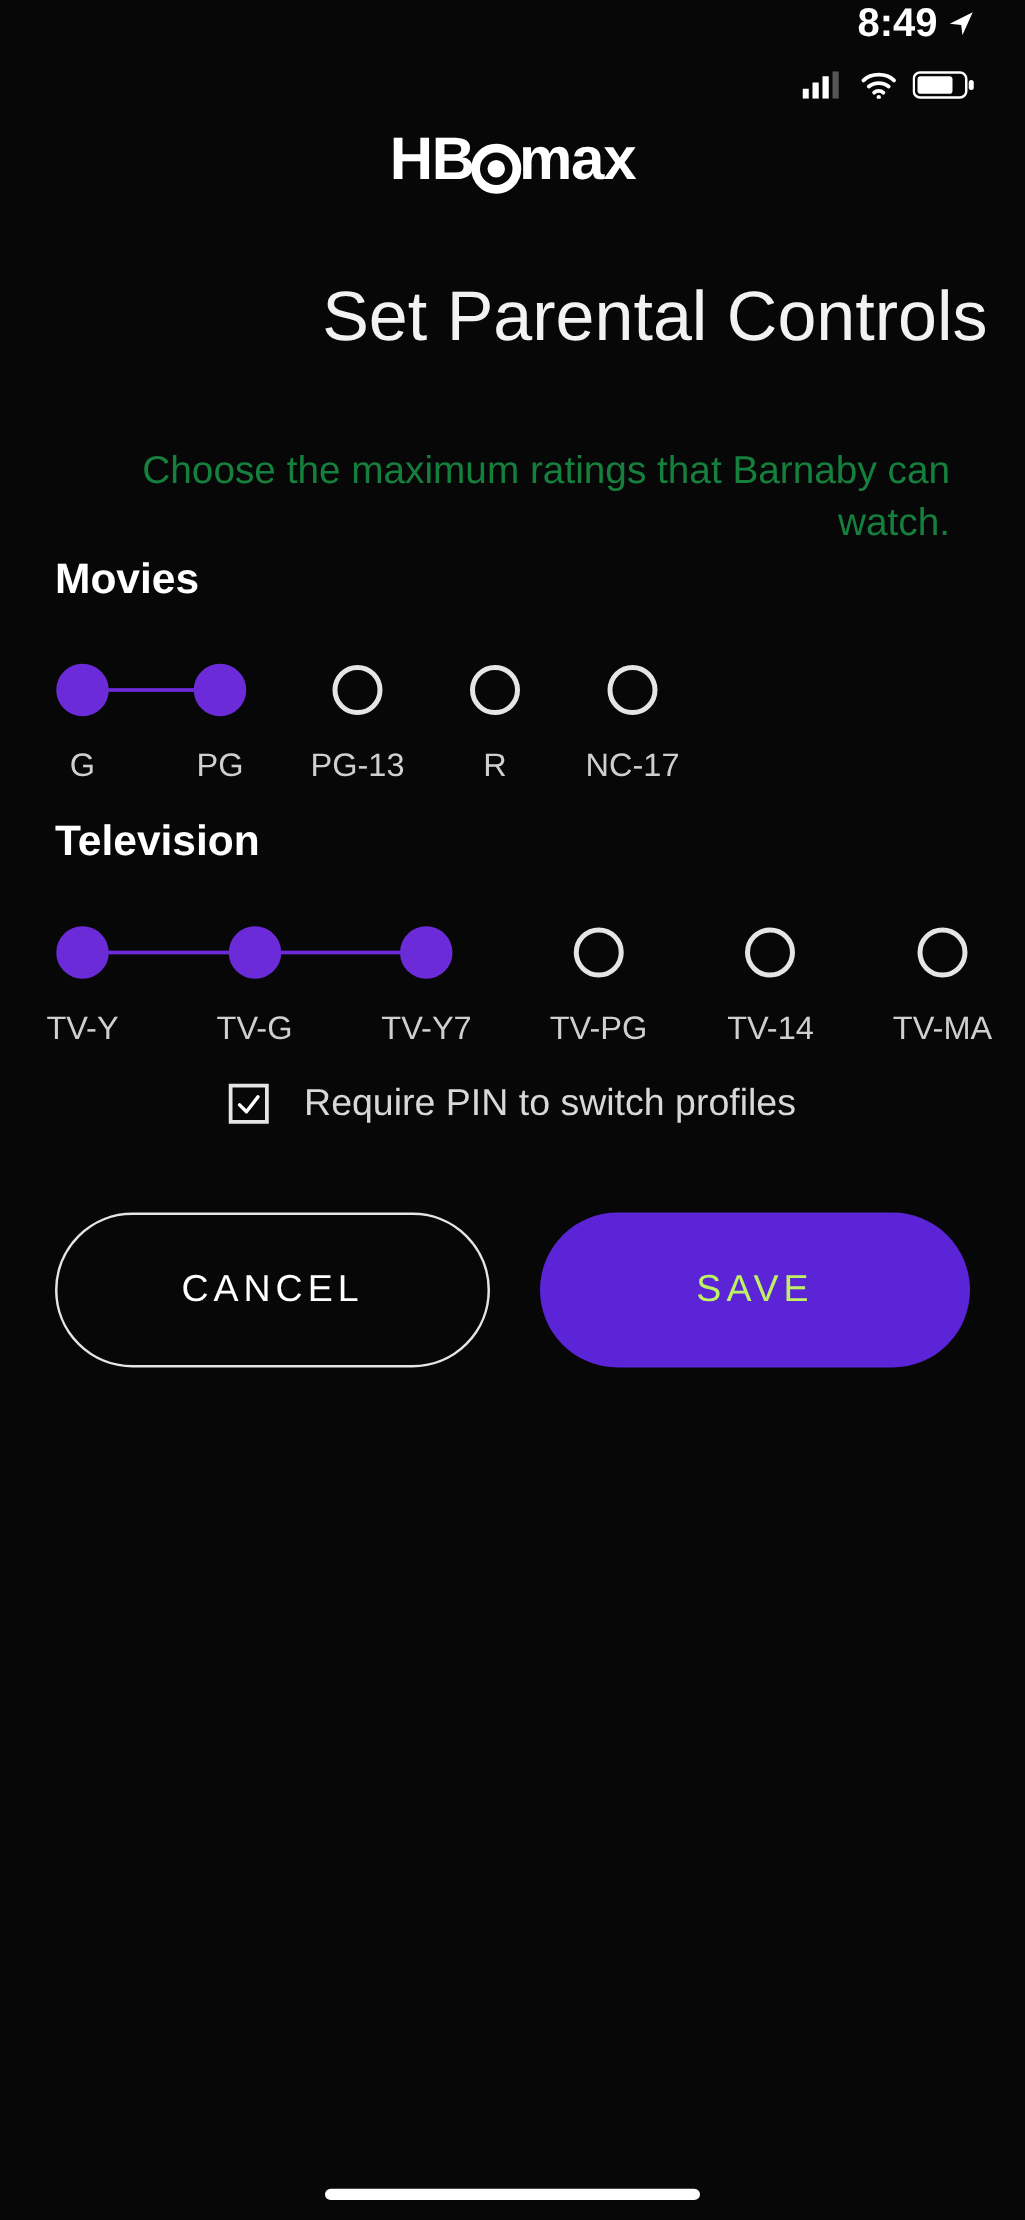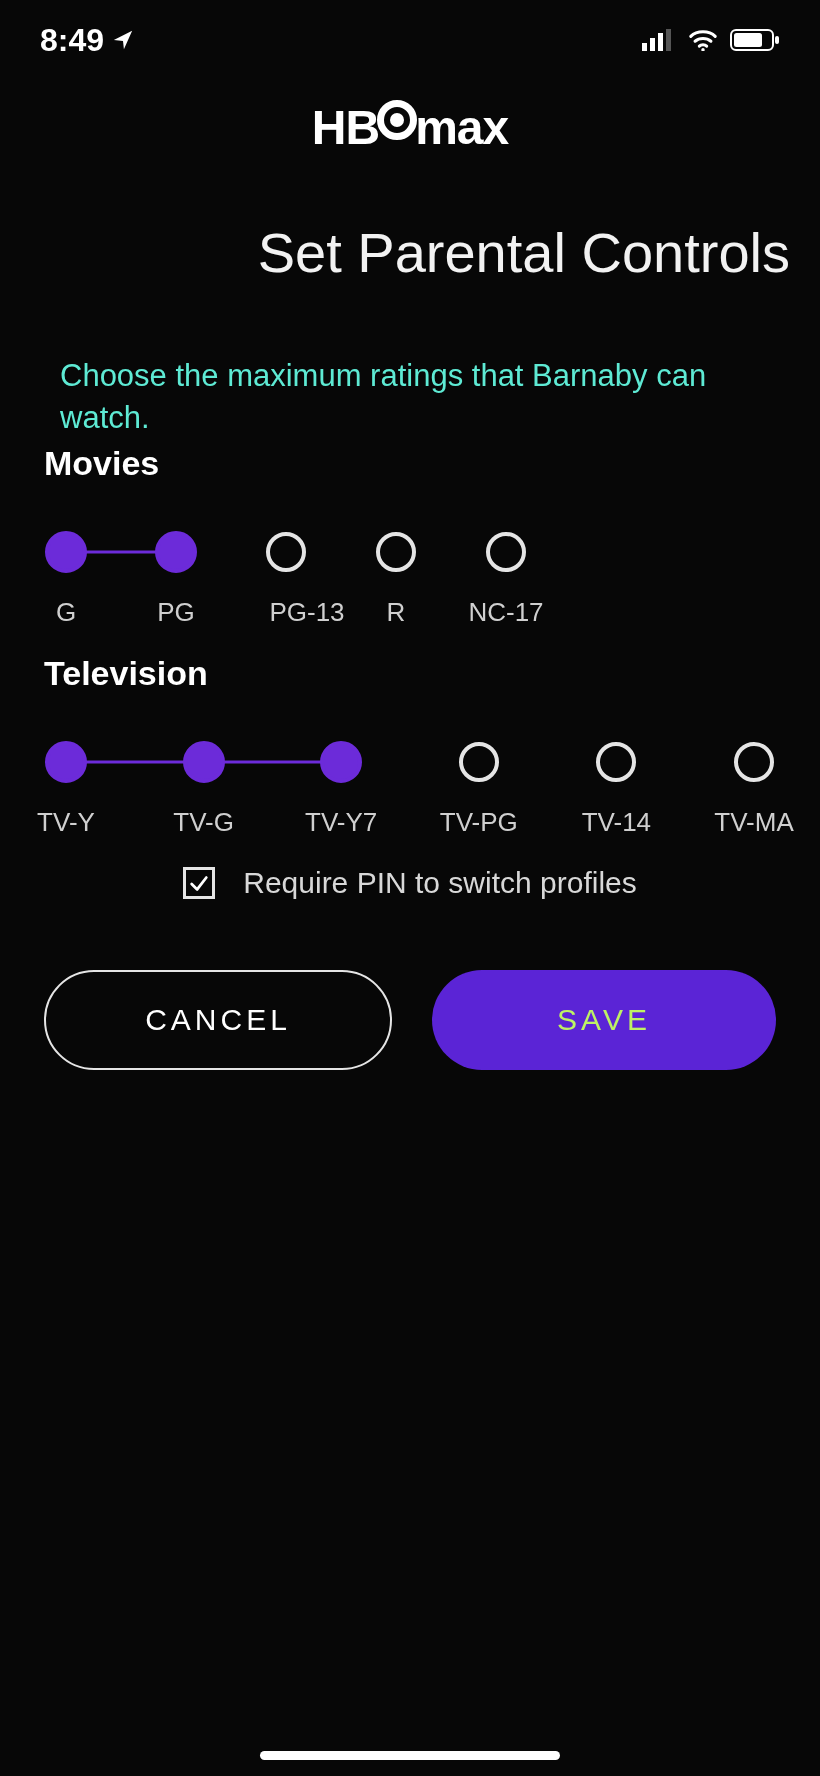--- a/index.html
+++ b/index.html
@@ -1,36 +1,36 @@
 <!DOCTYPE html>
 <html><head>
   <meta charset="utf-8">
   <style>
     * { margin:0; padding:0; box-sizing:border-box; font-family: -apple-system, "Helvetica Neue", Helvetica, Arial, sans-serif; }
     html, body { background:#070707; color:#fff; width:820px; height:1776px; overflow:hidden; position:relative; }
 
     
-    .status-bar { position:absolute; top:0; left:0; right:0; height:80px; padding:0 40px; display:flex; align-items:center; justify-content:space-between; font-size:32px; font-weight:600; }
+    .status-bar { position:absolute; top:0; left:0; right:0; height:80px; padding:0 40px; display:flex; align-items:flex-end; justify-content:space-between; font-size:32px; font-weight:600;flex-direction:column; }
     .sb-left { display:flex; align-items:center; gap:8px; }
     .sb-right { display:flex; align-items:center; gap:12px; }
     .location-icon svg, .signal-icon svg, .wifi-icon svg, .battery-icon svg { display:block; }
 
     
     .logo-wrap { position:absolute; top:100px; left:0; right:0; display:flex; justify-content:center; }
-    .logo { font-size:48px; font-weight:800; letter-spacing:0.5px; display:flex; align-items:flex-start; }
+    .logo { font-size:48px; font-weight:800; letter-spacing:0.5px; display:flex; align-items:flex-end; }
     .logo .hbo { font-family: Arial, sans-serif; font-weight:900; letter-spacing:-1px; }
     .logo .o-logo { display:inline-block; width:40px; height:40px; border:7px solid #fff; border-radius:50%; position:relative; margin:0 -2px; }
     .logo .o-logo::after { content:""; position:absolute; top:50%; left:50%; width:14px; height:14px; background:#fff; border-radius:50%; transform:translate(-50%, -50%); }
     .logo .max { font-weight:600; letter-spacing:-1px; }
 
     
     .page-title { position:absolute; top:220px; left:0; right:0; text-align:right; font-size:56px; font-weight:500; color:#f2f2f2; padding:0 30px; }
 
     
-    .page-subtitle { position:absolute; top:355px; left:0; right:0; text-align:left; font-size:31px; font-weight:400; color:#5eead4; padding:0 60px; line-height:1.35; }
+    .page-subtitle { position:absolute; top:355px; left:0; right:0; text-align:right; font-size:31px; font-weight:400; color:#15803d; padding:0 60px; line-height:1.35; }
 
     
     .movies-section { position:absolute; top:444px; left:44px; right:44px; }
     .tv-section { position:absolute; top:654px; left:44px; right:44px; }
     .section-heading { font-size:34px; font-weight:700; color:#fff; margin-bottom:44px; }
 
     
     .slider-row { position:relative; height:50px; }
     .dot { position:absolute; top:50%; transform:translate(-50%,-50%); width:40px; height:40px; border-radius:50%; background:transparent; border:4px solid #e5e5e5; cursor:pointer; }
     .dot.filled { background:#6C2BD9; border-color:#6C2BD9; width:42px; height:42px; }
@@ -39,21 +39,21 @@
     .rating-label { position:absolute; top:0; transform:translateX(-50%); font-size:26px; color:#cfcfcf; white-space:nowrap; }
 
     
     .checkbox-row { position:absolute; top:866px; left:0; right:0; display:flex; align-items:center; justify-content:center; gap:28px; }
     .checkbox { width:32px; height:32px; border:3px solid #e5e5e5; display:flex; align-items:center; justify-content:center; cursor:pointer; }
     .check-mark svg { display:block; }
     .checkbox-label { font-size:30px; color:#d8d8d8; }
 
     
     .button-row { position:absolute; top:970px; left:44px; right:44px; display:flex; gap:40px; }
-    .btn { flex:1; height:100px; border-radius:120px; font-size:30px; letter-spacing:4px; font-weight:500; display:flex; align-items:center; justify-content:center; cursor:pointer; user-select:none; }
+    .btn { flex:1; height:124px; border-radius:120px; font-size:30px; letter-spacing:4px; font-weight:500; display:flex; align-items:center; justify-content:center; cursor:pointer; user-select:none; }
     .btn-cancel { border:2.5px solid #e5e5e5; color:#fff; background:transparent; }
     .btn-save { background:#5b24d6; color:#bef264; border:none; }
 
     
     .home-indicator { position:absolute; bottom:16px; left:50%; transform:translateX(-50%); width:300px; height:9px; background:#fff; border-radius:10px; }
   </style>
 </head>
 <body>
 
 <div class="status-bar">
@@ -110,21 +110,21 @@
       <div class="track-line" style="left: 22px; width: 110px;"></div>
       <div class="dot filled" style="left: 22px;"></div>
       <div class="dot filled" style="left: 132px;"></div>
       <div class="dot" style="left: 242px;"></div>
       <div class="dot" style="left: 352px;"></div>
       <div class="dot" style="left: 462px;"></div>
     </div>
   <div class="labels-row" id="movies-labels">
       <div class="rating-label" style="left: 22px;">G</div>
       <div class="rating-label" style="left: 132px;">PG</div>
-      <div class="rating-label" style="left: 242px; margin-left: 21px;">PG-13</div>
+      <div class="rating-label" style="left: 242px;">PG-13</div>
       <div class="rating-label" style="left: 352px;">R</div>
       <div class="rating-label" style="left: 462px;">NC-17</div>
     </div>
 </div>
 
 <div class="tv-section">
   <div class="section-heading">Television</div>
   <div class="slider-row" id="tv-slider">
       <div class="track-line" style="left: 22px; width: 275.2px;"></div>
       <div class="dot filled" style="left: 22px;"></div>

